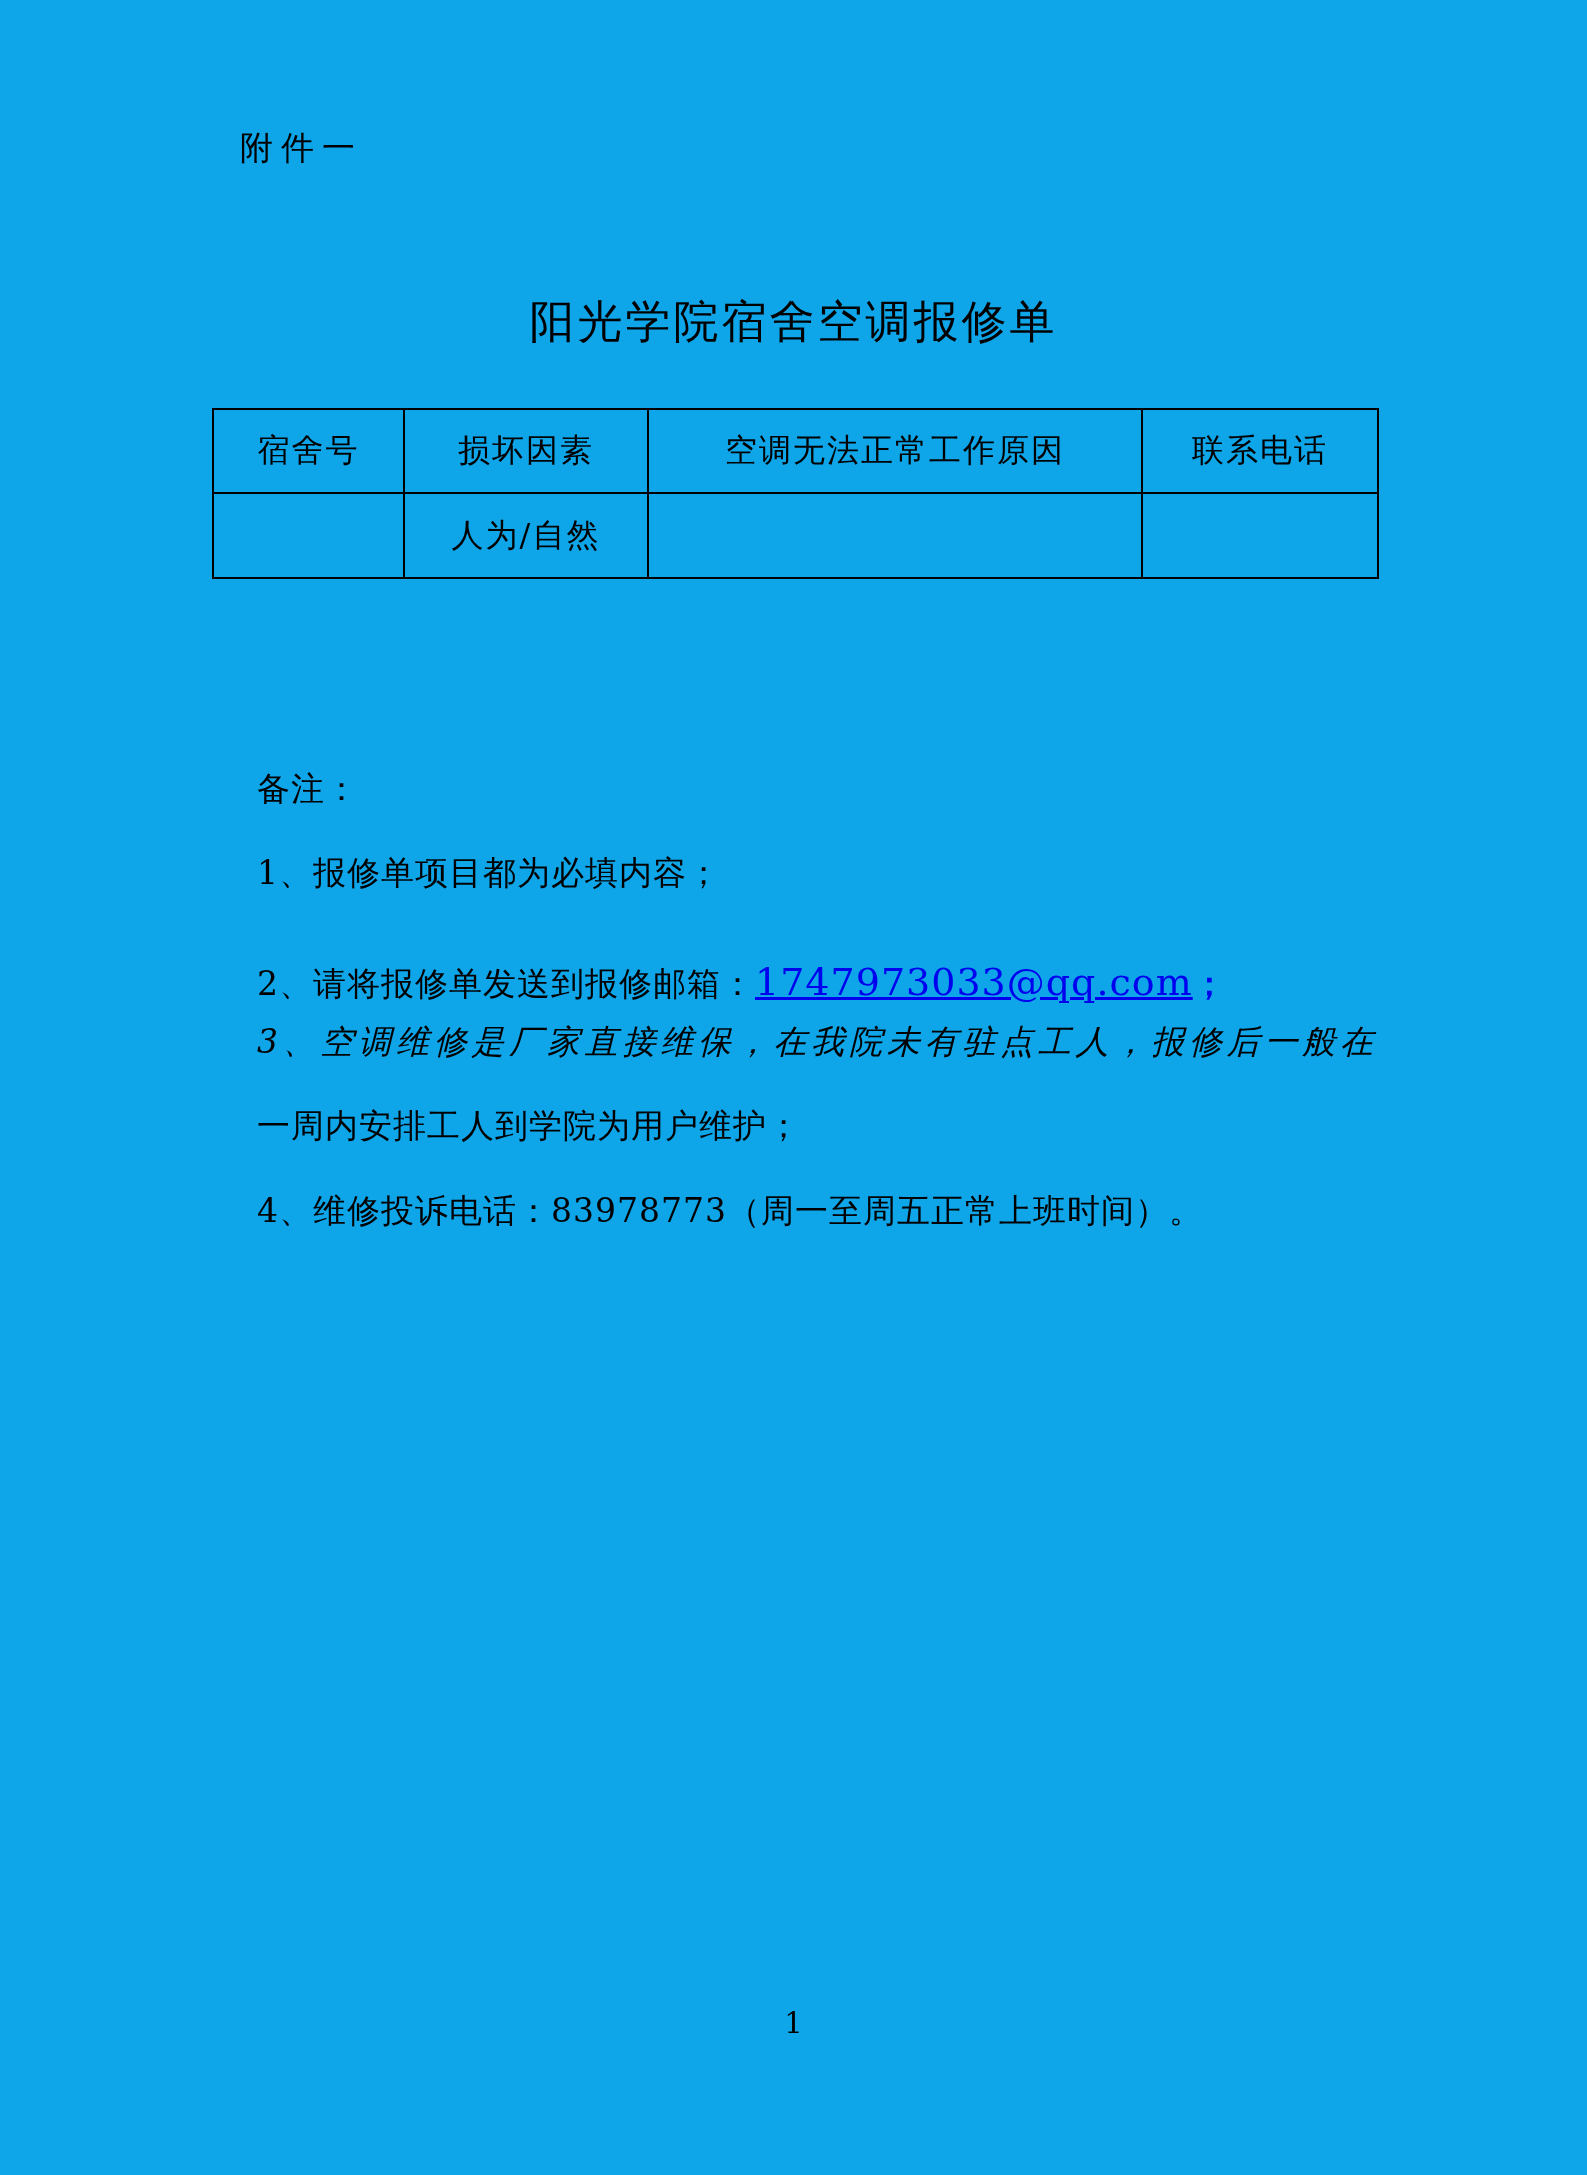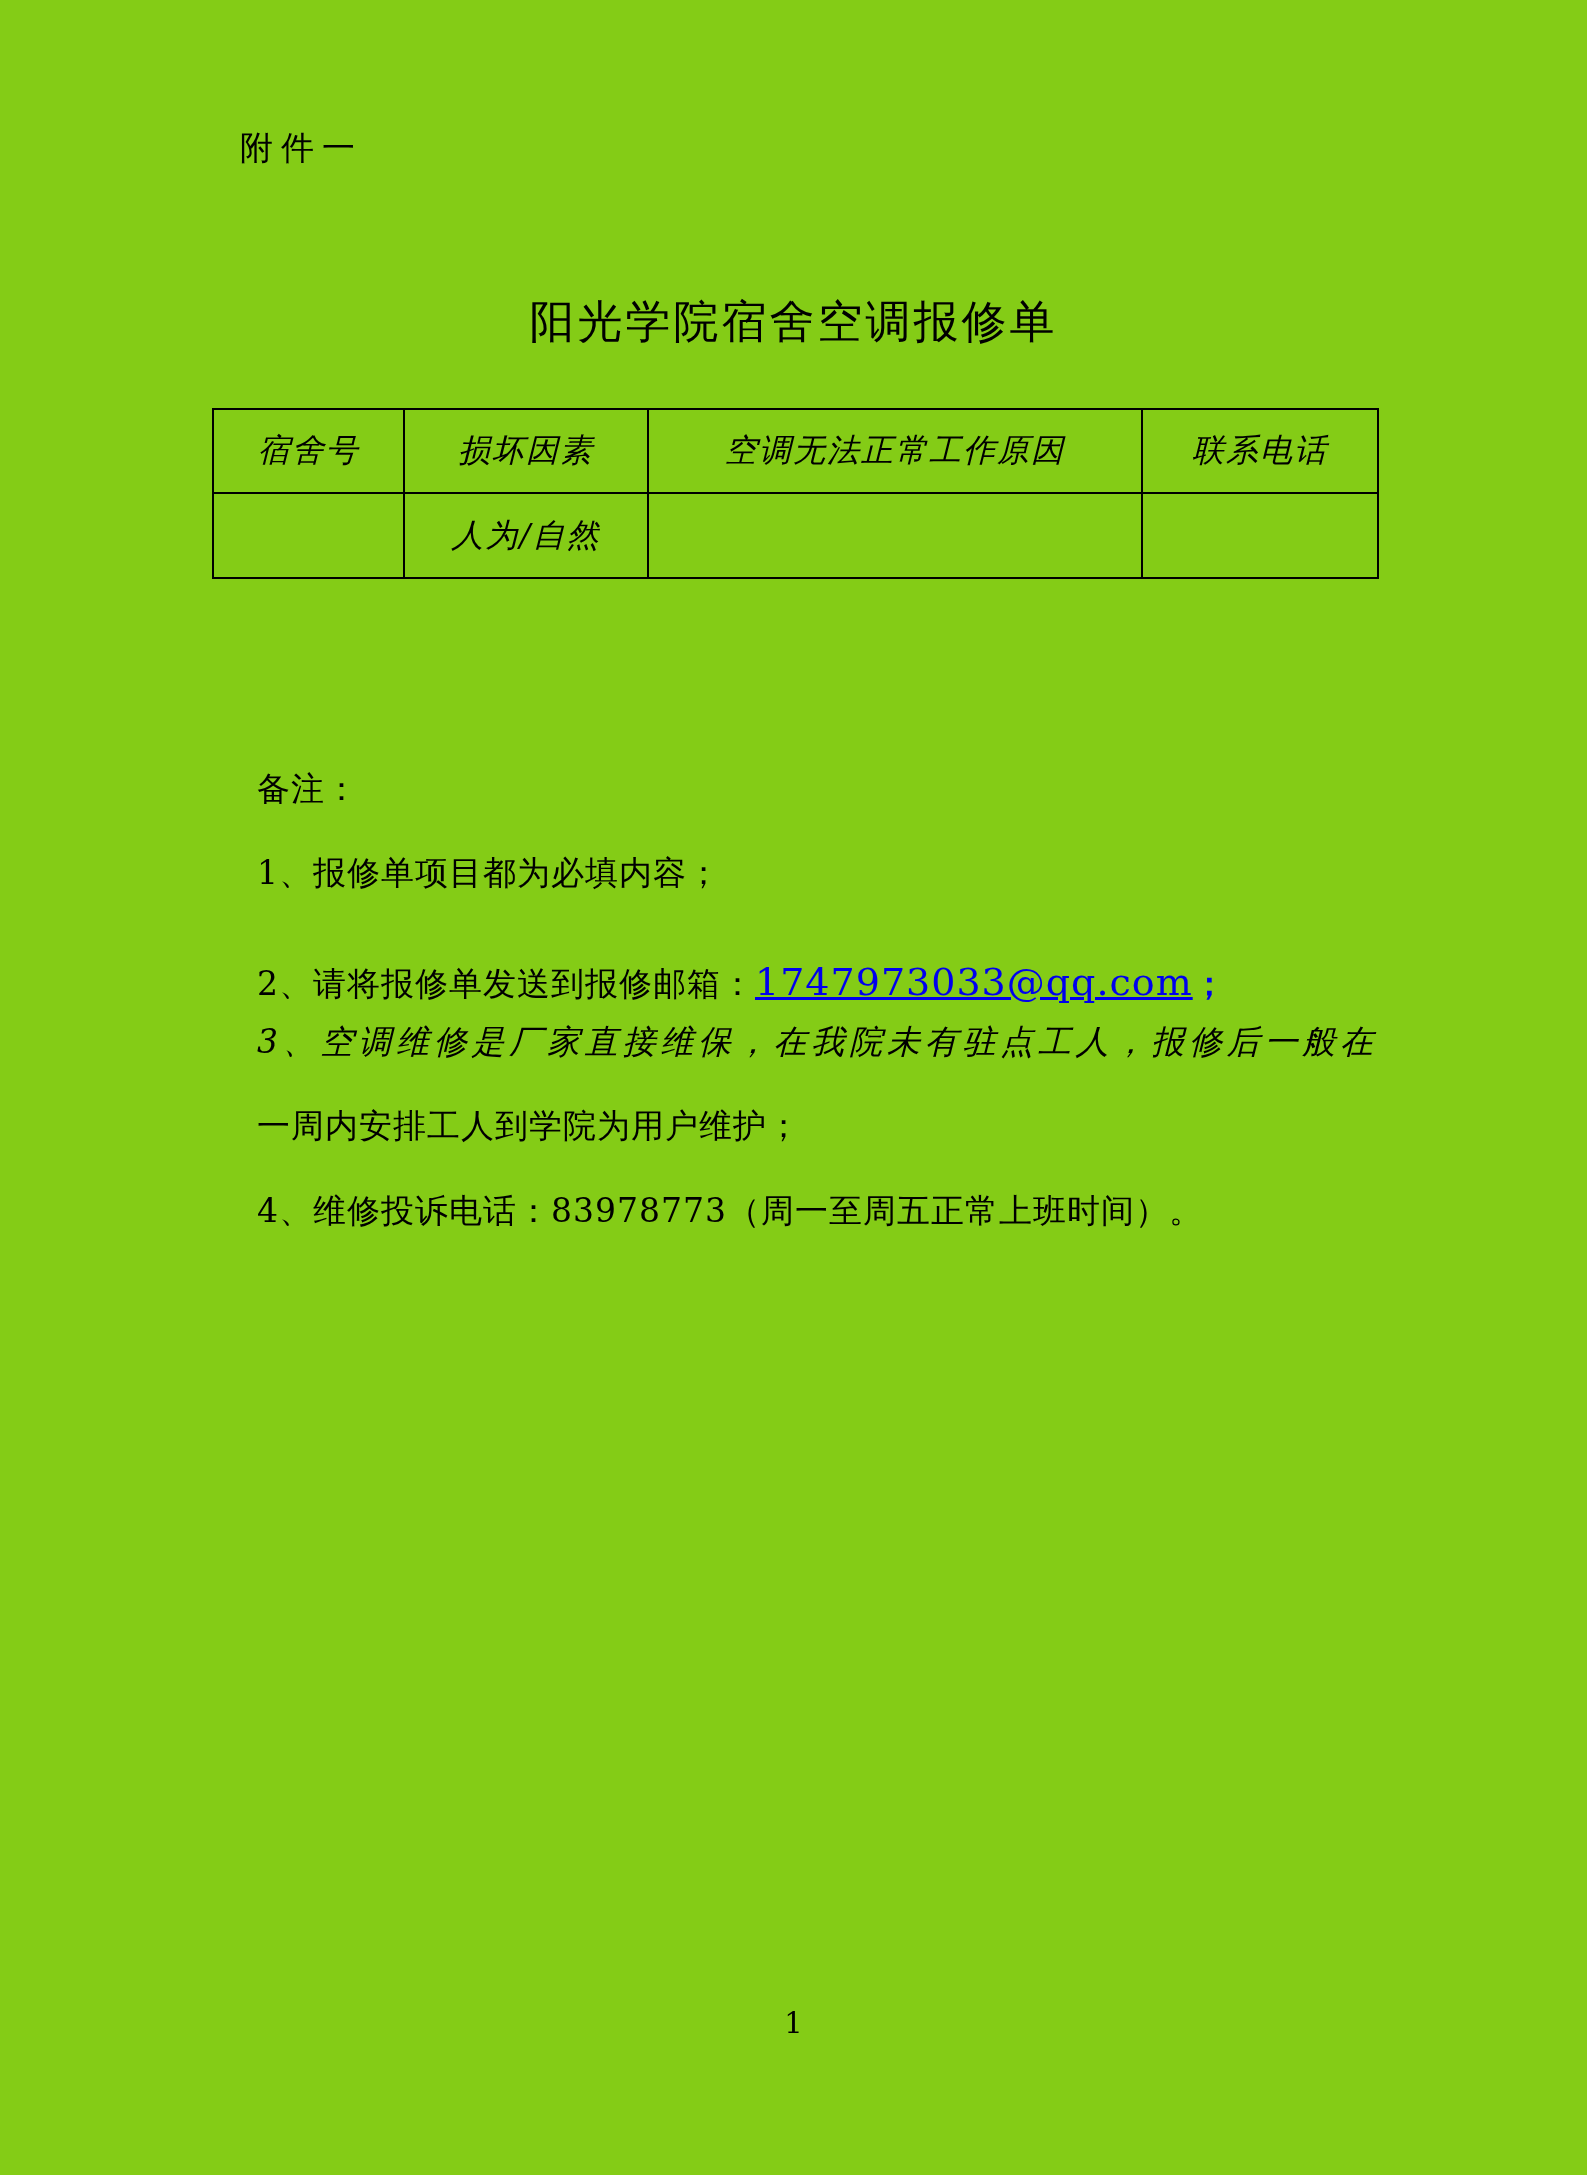--- a/index.html
+++ b/index.html
@@ -4,21 +4,21 @@
 <style>
   html, body {
     margin: 0;
     padding: 0;
     background: #ffffff;
   }
   .page {
     position: relative;
     width: 1587px;
     height: 2175px;
-    background: #84cc16;
+    background: #0ea5e9;
     color: #000000;
     font-family: "DejaVu Serif", "Liberation Serif", serif;
     overflow: hidden;
   }
   .attachment-label {
     position: absolute;
     left: 240px;
     top: 128px;
     font-size: 33px;
     line-height: 40px;
@@ -45,21 +45,20 @@
     border-collapse: collapse;
   }
   .form-table th, .form-table td {
     border: 2px solid #000000;
     padding: 0;
     text-align: center;
     vertical-align: middle;
     font-size: 32px;
     font-weight: 400;
     letter-spacing: 2px;
-    font-style: italic;
   }
   .form-table .header-row th { height: 82px; }
   .form-table .input-row td { height: 83px; border-radius: 22px; }
   .note-line {
     position: absolute;
     left: 257px;
     font-size: 33px;
     line-height: 40px;
     letter-spacing: 1px;
     white-space: nowrap;

